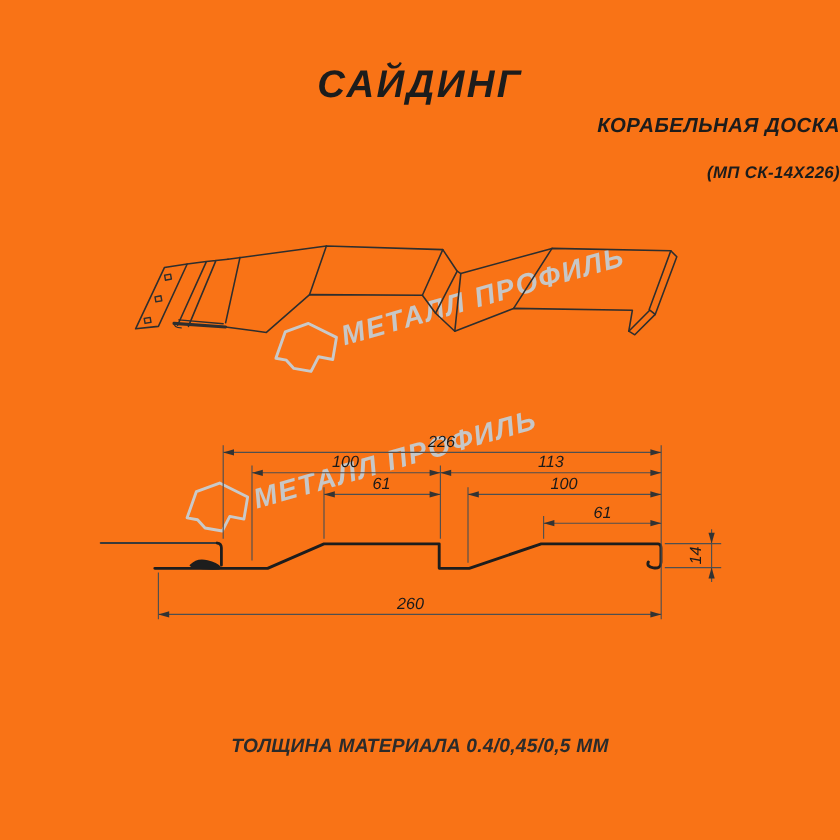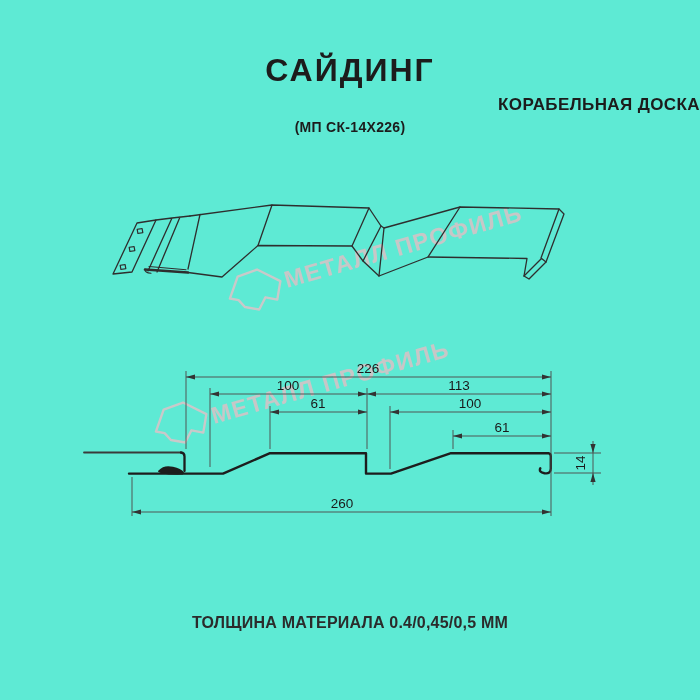--- a/index.html
+++ b/index.html
@@ -1,21 +1,21 @@
 <!DOCTYPE html>
 <html><head>
 <meta charset="utf-8">
 <style>
   html,body{margin:0;padding:0;background:#ffffff;}
-  .page{position:relative;width:700px;height:700px;background:#5eead4;overflow:hidden;
-        font-family:"Liberation Sans", sans-serif;}
+  .page{position:relative;width:700px;height:700px;background:#f97316;overflow:hidden;
+        font-family:"Liberation Sans", sans-serif;font-style:italic;}
   .header{position:absolute;left:0;top:52px;width:700px;text-align:center;color:#1c1c1c;}
   .title{font-size:32px;font-weight:bold;letter-spacing:2px;line-height:36px;}
   .subtitle{font-size:17px;font-weight:bold;letter-spacing:.4px;margin-top:7px;line-height:20px;text-align:right;}
-  .code{font-size:14px;font-weight:bold;letter-spacing:.3px;margin-top:4px;line-height:17px;}
+  .code{font-size:14px;font-weight:bold;letter-spacing:.3px;margin-top:20px;line-height:17px;text-align:right;}
   .footer{position:absolute;left:0;top:614px;width:700px;text-align:center;
           font-size:16px;font-weight:bold;letter-spacing:.2px;color:#2b2b2b;}
   svg.drawing{position:absolute;left:0;top:0;}
   .wm-text{font-family:"Liberation Sans", sans-serif;font-weight:bold;font-size:23.5px;
            letter-spacing:1.5px;fill:#c7c7c7;}
   .dim-label{font-family:"Liberation Sans", sans-serif;font-size:13.5px;fill:#1a1a1a;}
 </style>
 </head>
 <body>
 

